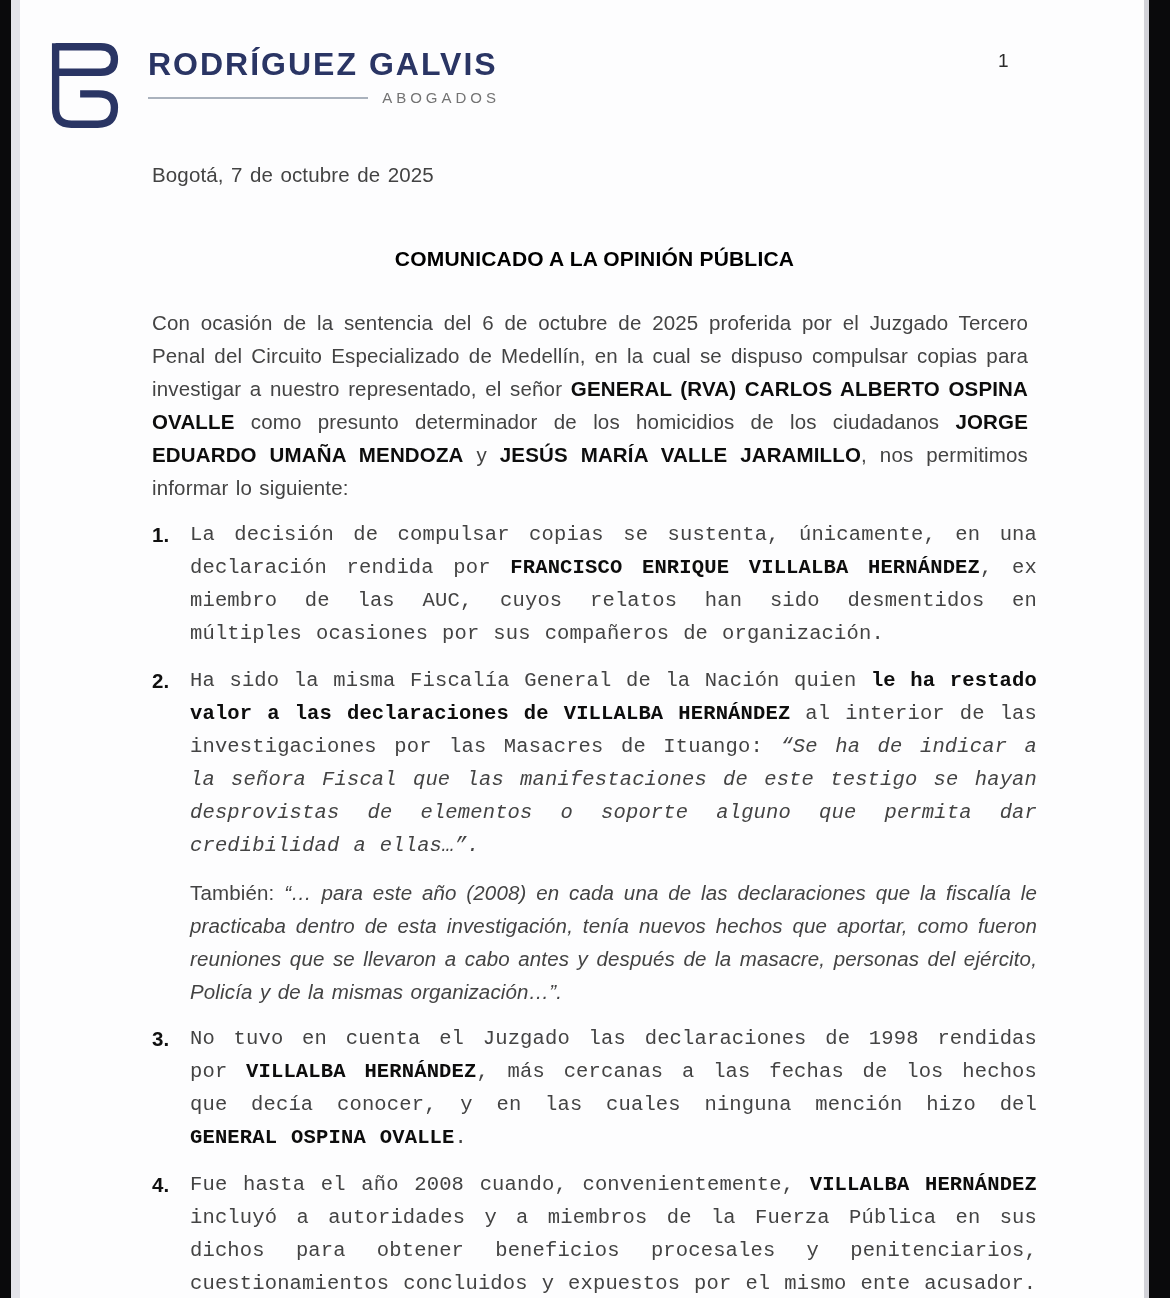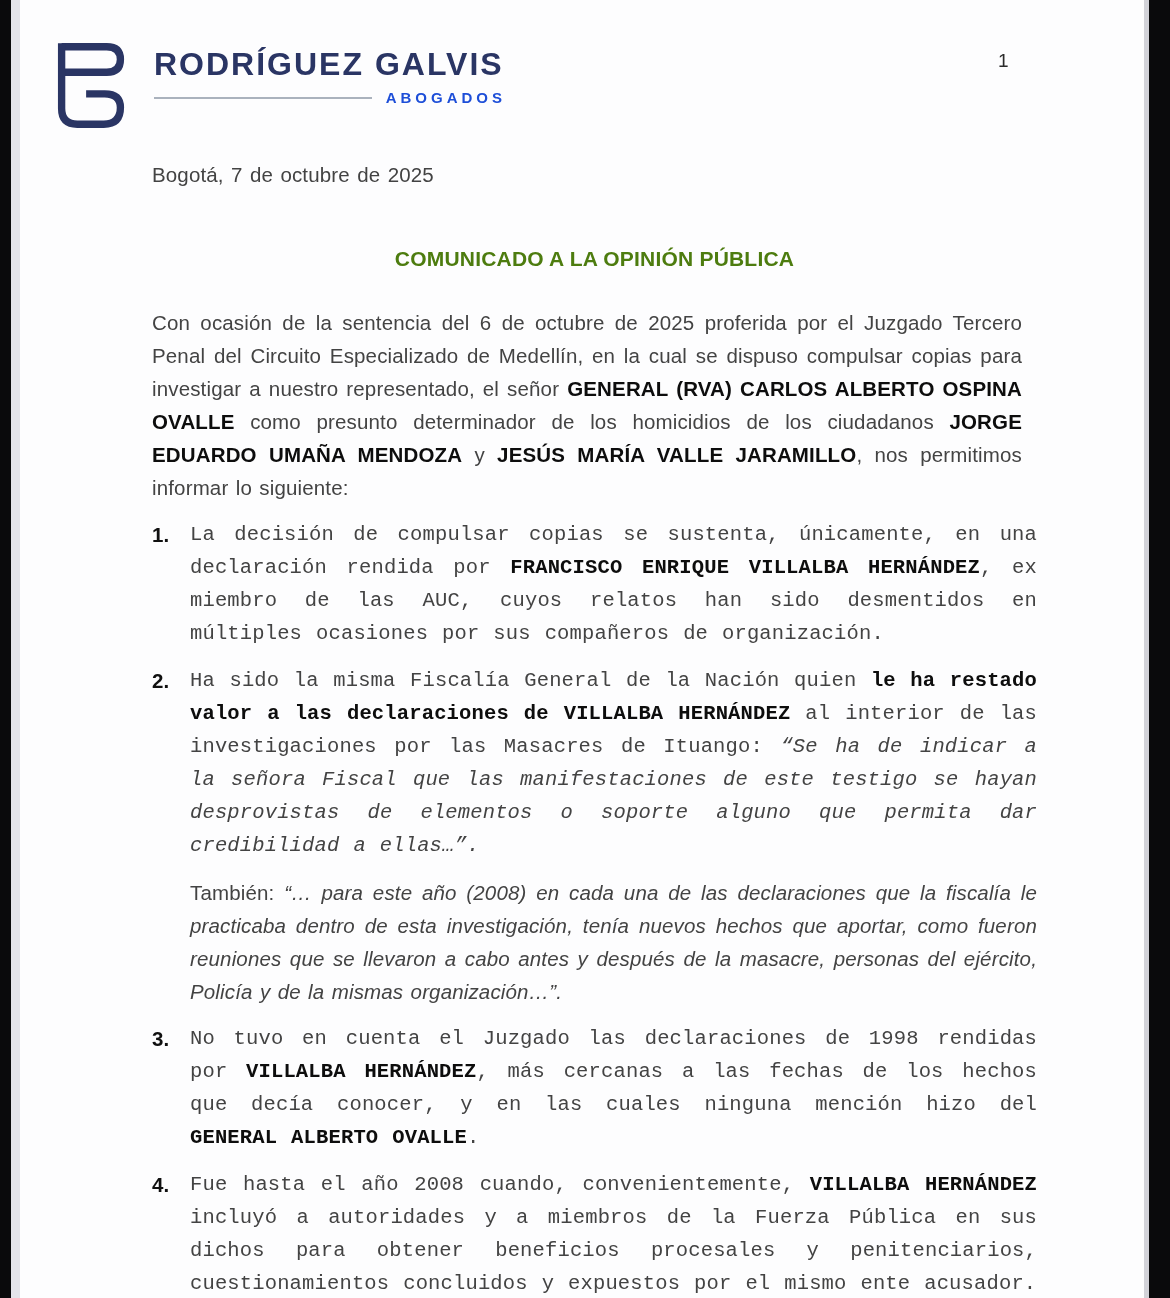--- a/index.html
+++ b/index.html
@@ -10,42 +10,42 @@
   }
   
   .edge-left-black{position:absolute;left:0;top:0;width:11px;height:100%;background:#0a0a0c;}
   .edge-left-gray{position:absolute;left:11px;top:0;width:9px;height:100%;background:#e4e4ea;}
   .edge-right-gray{position:absolute;left:1144px;top:0;width:5px;height:100%;background:#d2d2d8;}
   .edge-right-black{position:absolute;left:1149px;top:0;width:21px;height:100%;background:#0a0a0c;}
 
   .page-number{position:absolute;left:998px;top:50px;font-size:19px;color:#2b2b2b;}
 
   
-  .letterhead{position:absolute;left:54px;top:36px;display:flex;align-items:flex-start;}
+  .letterhead{position:absolute;left:48px;top:36px;display:flex;align-items:flex-start;}
   .monogram{display:block;}
   .logo-text{margin-left:24px;padding-top:12px;}
   .firm-name{
     font-size:32px;font-weight:700;color:#2a3564;letter-spacing:2px;line-height:1;
   }
   .tagline-row{display:flex;align-items:center;margin-top:9px;width:352px;}
   .rule{flex:1;border-top:2px solid #aab2bd;height:0;}
-  .tagline{margin-left:14px;font-size:15px;color:#1d4ed8;letter-spacing:4px;font-weight:700;}
+  .tagline{margin-left:14px;font-size:15px;color:#737373;letter-spacing:4px;font-weight:400;}
 
   
   .content{position:absolute;left:152px;top:0;width:885px;}
   .date-line{margin-top:158px;text-align:right;padding-right:22px;font-size:20px;color:#3c3c3c;}
   .doc-title{
     margin:56px 0 0 0;text-align:center;font-size:21px;font-weight:700;
-    color:#4d7c0f;letter-spacing:0.2px;
+    color:#000000;letter-spacing:0.2px;
   }
   .bodytext{
     font-size:20.5px;line-height:33px;color:#434343;text-align:justify;
     word-spacing:1.5px;letter-spacing:0.15px;
   }
-  .intro{margin:35px 15px 0 0;}
+  .intro{margin:35px 9px 0 0;}
   .list-item{display:flex;margin-top:14px;}
   .num{flex:0 0 38px;font-weight:700;color:#101010;line-height:33px;font-size:20.5px;}
   .item-body{flex:1;margin:0;font-family:Liberation Mono, monospace;}
   .aside{margin:14px 0 4px 38px;}
   .r-b{font-weight:700;color:#0d0d0d;}
   .r-i{font-style:italic;}
   .signature{
     margin-top:42px;text-align:center;font-weight:700;font-size:20.5px;
     color:#0f0f0f;letter-spacing:0.3px;
   }
@@ -90,21 +90,21 @@
 
     <div class="list-item">
       <span class="num">2.</span>
       <p class="bodytext item-body">Ha sido la misma Fiscalía General de la Nación quien <span class="r-b">le ha restado valor a las declaraciones de VILLALBA HERNÁNDEZ</span> al interior de las investigaciones por las Masacres de Ituango: <span class="r-i">“Se ha de indicar a la señora Fiscal que las manifestaciones de este testigo se hayan desprovistas de elementos o soporte alguno que permita dar credibilidad a ellas…”.</span></p>
     </div>
 
     <p class="bodytext aside">También: <span class="r-i">“… para este año (2008) en cada una de las declaraciones que la fiscalía le practicaba dentro de esta investigación, tenía nuevos hechos que aportar, como fueron reuniones que se llevaron a cabo antes y después de la masacre, personas del ejército, Policía y de la mismas organización…”.</span></p>
 
     <div class="list-item">
       <span class="num">3.</span>
-      <p class="bodytext item-body">No tuvo en cuenta el Juzgado las declaraciones de 1998 rendidas por <span class="r-b">VILLALBA HERNÁNDEZ</span>, más cercanas a las fechas de los hechos que decía conocer, y en las cuales ninguna mención hizo del <span class="r-b">GENERAL ALBERTO OVALLE</span>.</p>
+      <p class="bodytext item-body">No tuvo en cuenta el Juzgado las declaraciones de 1998 rendidas por <span class="r-b">VILLALBA HERNÁNDEZ</span>, más cercanas a las fechas de los hechos que decía conocer, y en las cuales ninguna mención hizo del <span class="r-b">GENERAL OSPINA OVALLE</span>.</p>
     </div>
 
     <div class="list-item">
       <span class="num">4.</span>
       <p class="bodytext item-body">Fue hasta el año 2008 cuando, convenientemente, <span class="r-b">VILLALBA HERNÁNDEZ</span> incluyó a autoridades y a miembros de la Fuerza Pública en sus dichos para obtener beneficios procesales y penitenciarios, cuestionamientos concluidos y expuestos por el mismo ente acusador.</p>
     </div>
 
     <div class="signature">JORGE ALBERTO RODRÍGUEZ GALVIS</div>
   </main>
 

